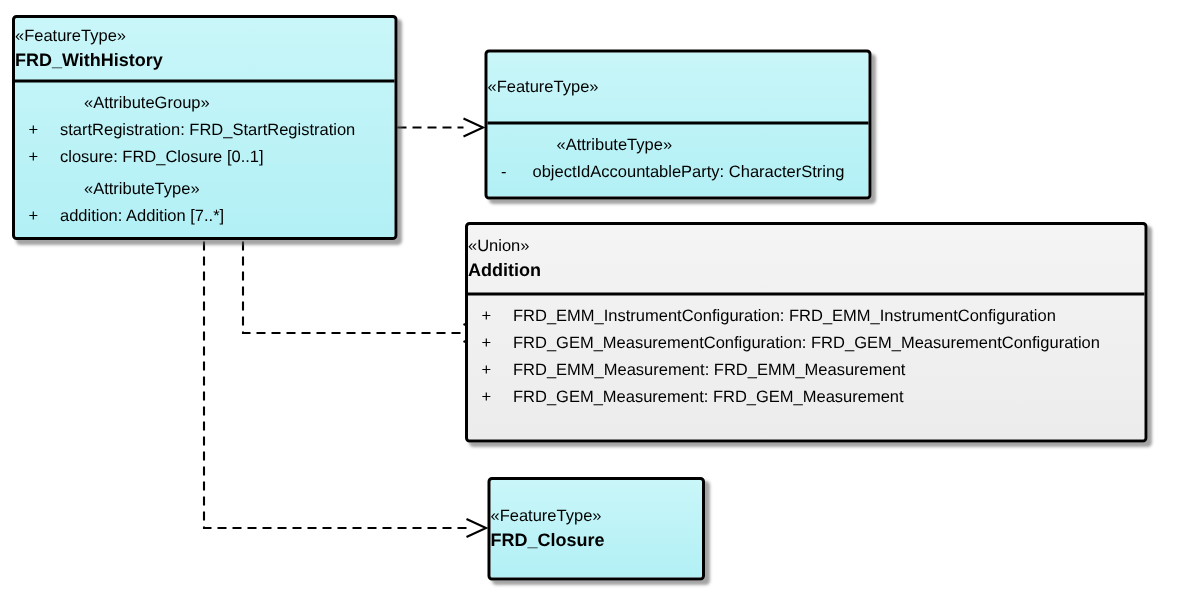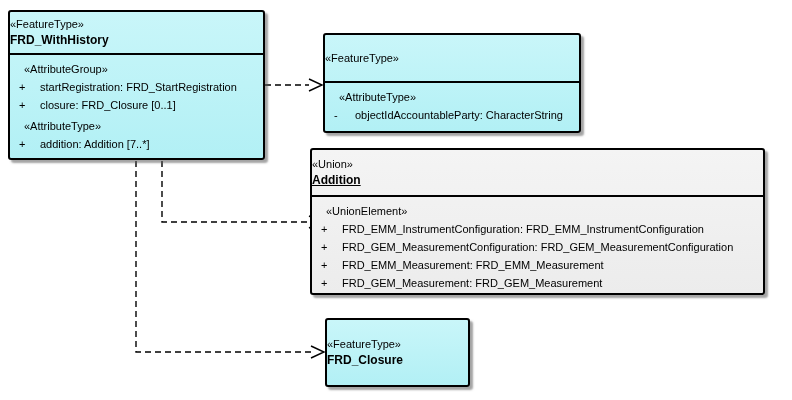--- a/index.html
+++ b/index.html
@@ -40,31 +40,32 @@
     font-size: 11px;
     color: #000000;
     line-height: 15px;
   }
   .cls-name {
     font-size: 12px;
     font-weight: bold;
     color: #000000;
     line-height: 16px;
   }
-  .cls-name.underlined { text-decoration: underline; }
+  .cls-name.underlined { }
   .box-body {
     flex: 1 1 auto;
     padding-top: 5px;
     overflow: hidden;
   }
   .sec-stereo {
     font-size: 11px;
     line-height: 18px;
     padding-left: 14px;
     color: #000000;
+    margin-left: 32px;
   }
   .sec-stereo.gap { margin-top: 3px; }
   .attr-row {
     display: flex;
     font-size: 11px;
     line-height: 18px;
     color: #000000;
     white-space: nowrap;
   }
   .attr-vis {
@@ -129,21 +130,20 @@
       </div>
     </div>
   </div>
 
   <div class="uml-box fill-gray" style="left:310px; top:148px; width:455px; height:147px;">
     <div class="hdr with-sep" style="height:45px;">
       <div class="stereo">«Union»</div>
       <div class="cls-name underlined">Addition</div>
     </div>
     <div class="box-body">
-      <div class="sec-stereo">«UnionElement»</div>
       <div class="attr-row">
         <span class="attr-vis">+</span>
         <span class="attr-text">FRD_EMM_InstrumentConfiguration: FRD_EMM_InstrumentConfiguration</span>
       </div>
       <div class="attr-row">
         <span class="attr-vis">+</span>
         <span class="attr-text">FRD_GEM_MeasurementConfiguration: FRD_GEM_MeasurementConfiguration</span>
       </div>
       <div class="attr-row">
         <span class="attr-vis">+</span>

